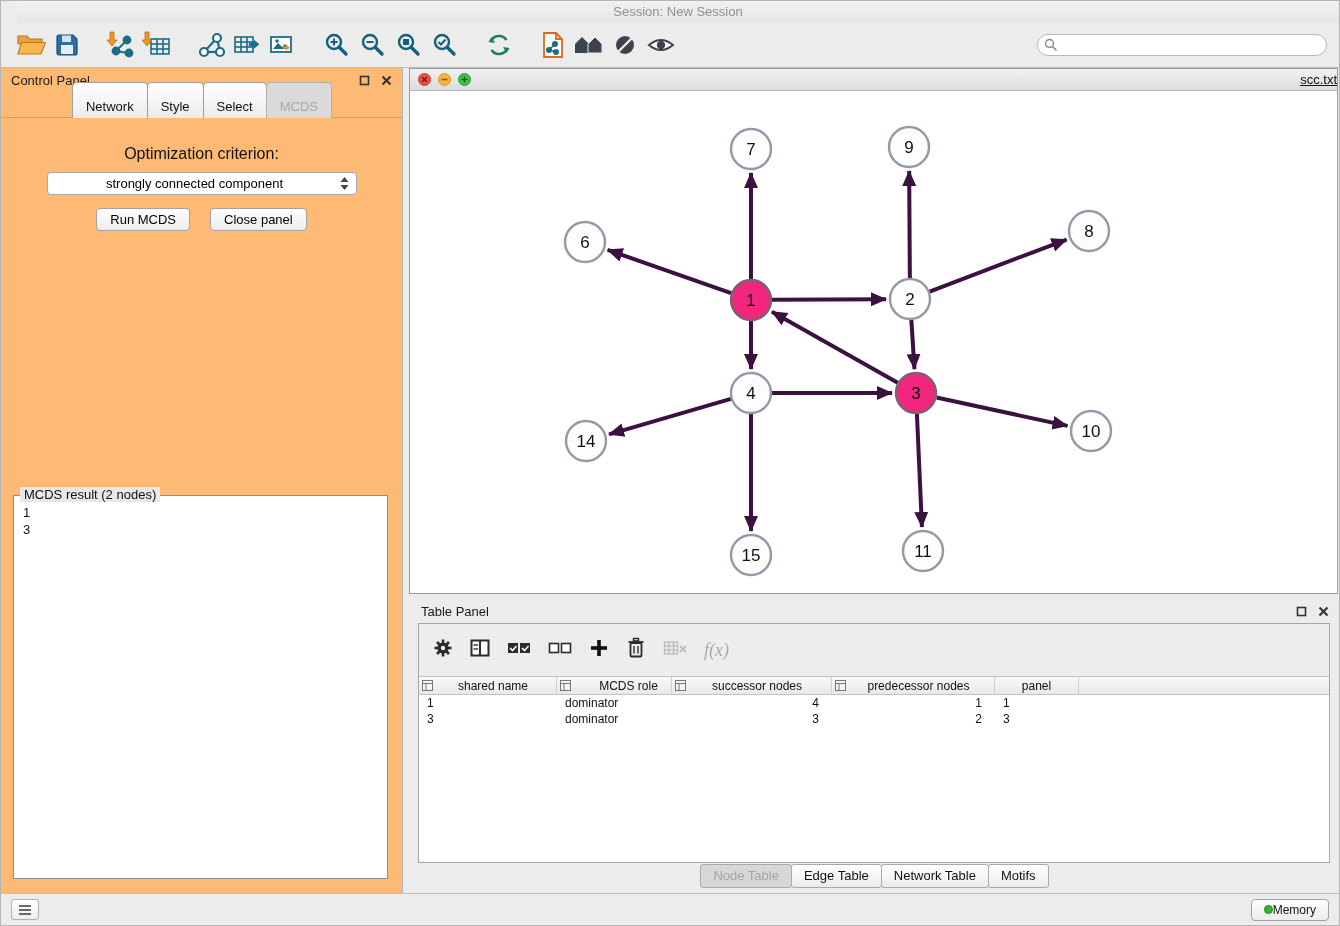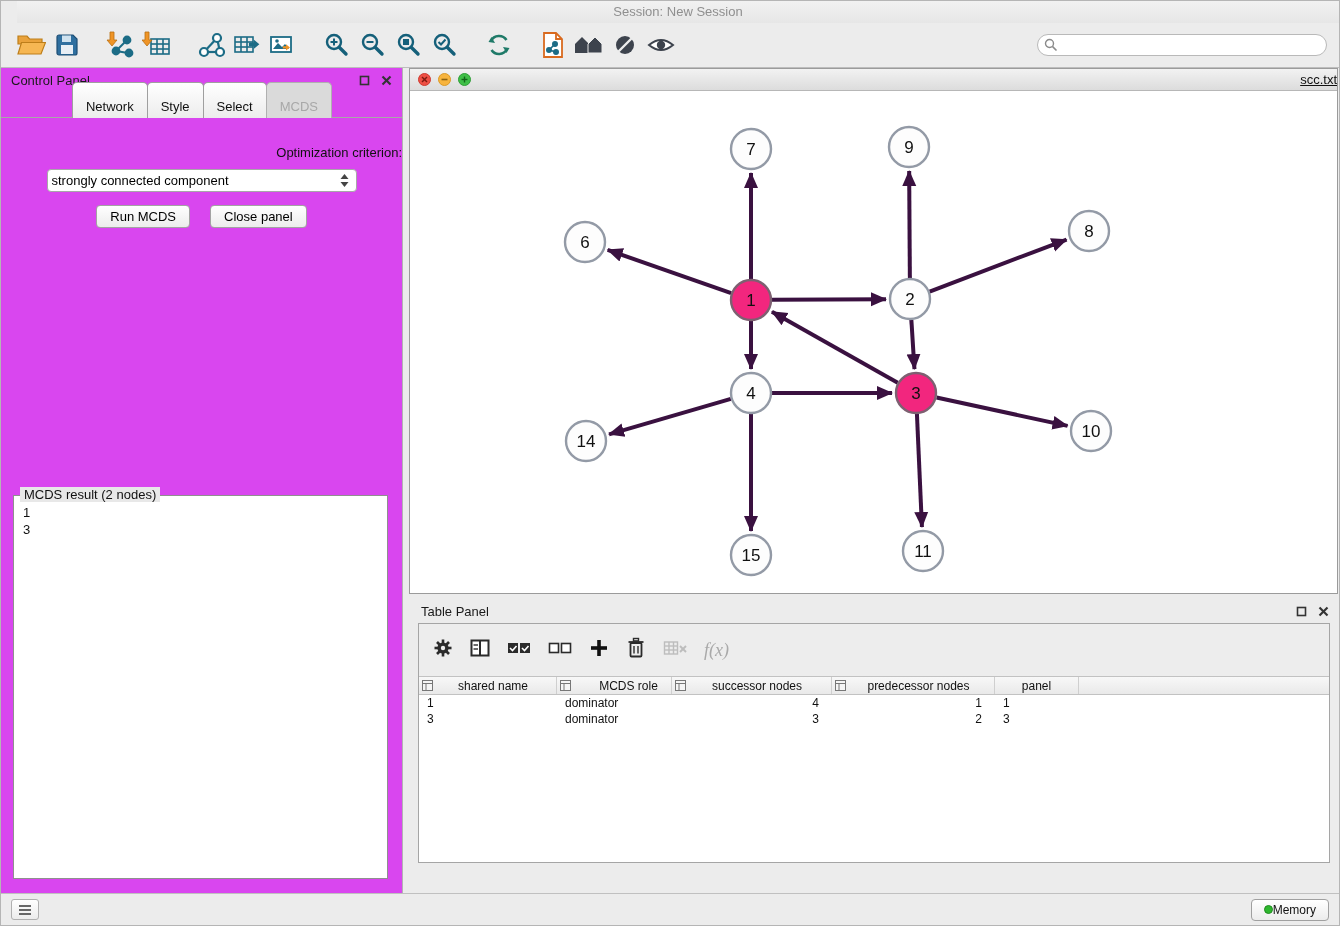--- a/index.html
+++ b/index.html
@@ -19,35 +19,35 @@
     width:36px; height:34px; cursor:default; }
   .tgap { width:18px; }
   .searchbox { position:absolute; right:12px; top:11px; width:290px; height:22px;
     background:#fff; border:1px solid #b9b9b9; border-radius:11px;
     display:flex; align-items:center; padding-left:6px; }
   .searchbox input { border:none; outline:none; flex:1; font-size:12px; height:18px;
     font-family:"Liberation Sans",sans-serif; background:transparent; }
 
   
   .control-panel { position:absolute; top:67px; left:0; width:402px; bottom:32px;
-    background:#d946ef; border-right:1px solid #b3b3b3; }
+    background:#fdba74; border-right:1px solid #b3b3b3; }
   .panel-header { height:24px; display:flex; align-items:center; padding:0 8px 0 10px;
     font-size:13px; color:#1a1a1a; }
   .panel-header .spacer { flex:1; }
   .winbtn { display:flex; align-items:center; justify-content:center; width:16px; height:16px; margin-left:6px; }
   .ctab-bar { display:flex; justify-content:center; align-items:flex-end; height:26px;
     border-bottom:1px solid #a8a8a8; padding-top:2px; }
   .ctab { font-size:13px; padding:16px 13px 4px; background:linear-gradient(#ffffff,#ececec);
     border:1px solid #9f9f9f; border-bottom:none; border-radius:5px 5px 0 0; margin-right:-1px;
     color:#111; position:relative; top:1px; }
   .ctab.selected { background:#dadada; color:#a8a8a8; border-color:#b0b0b0;margin-top:17px; }
-  .opt-label { text-align:right; font-size:13px; margin-top:27px; color:#111; }
+  .opt-label { text-align:center; font-size:16px; margin-top:27px; color:#111; }
   .dropdown { width:310px; height:23px; margin:9px auto 0; background:#fff;
     border:1px solid #a8a8a8; border-radius:4px; display:flex; align-items:center; font-size:13px; }
-  .dropdown .dd-text { flex:1; padding-left:4px; }
+  .dropdown .dd-text { flex:1; padding-left:4px;text-align:center; }
   .dropdown .dd-chev { width:18px; display:flex; flex-direction:column; align-items:center; gap:1px; padding-right:4px; }
   .btn-row { display:flex; justify-content:center; gap:20px; margin-top:13px; }
   .pbtn { height:23px; padding:0 13px; font-size:13px; background:linear-gradient(#ffffff,#ececec);
     border:1px solid #a3a3a3; border-radius:4px; font-family:"Liberation Sans",sans-serif; }
   .fieldset { position:absolute; left:12px; right:14px; top:427px; height:384px;
     border:1px solid #8f8f8f; background:#fff; }
   .fieldset .legend { position:absolute; top:-9px; left:6px; background:#e8e8e8;
     padding:0 4px; font-size:13px; color:#111; }
   .result-list { position:absolute; inset:8px 2px 2px 2px; overflow:hidden; }
   .result-item { font-size:13px; line-height:17px; padding-left:7px; color:#111; }
@@ -533,20 +533,26 @@
           <div class="trow">
             <div class="tcell col-0">3</div>
             <div class="tcell col-1">dominator</div>
             <div class="tcell col-2 num">3</div>
             <div class="tcell col-3 num">2</div>
             <div class="tcell col-4">3</div>
           </div>
         </div>
     </div>
 
+    <div class="tp-tabs">
+      <span class="ttab selected">Node Table</span>
+      <span class="ttab">Edge Table</span>
+      <span class="ttab">Network Table</span>
+      <span class="ttab">Motifs</span>
+    </div>
   </div>
 
   <div class="statusbar">
     <span class="sb-left-btn">
       <svg width="14" height="12" viewBox="0 0 14 12">
         <line x1="1" y1="2" x2="13" y2="2" stroke="#444" stroke-width="1.6"></line>
         <line x1="1" y1="6" x2="13" y2="6" stroke="#444" stroke-width="1.6"></line>
         <line x1="1" y1="10" x2="13" y2="10" stroke="#444" stroke-width="1.6"></line>
       </svg>
     </span>

